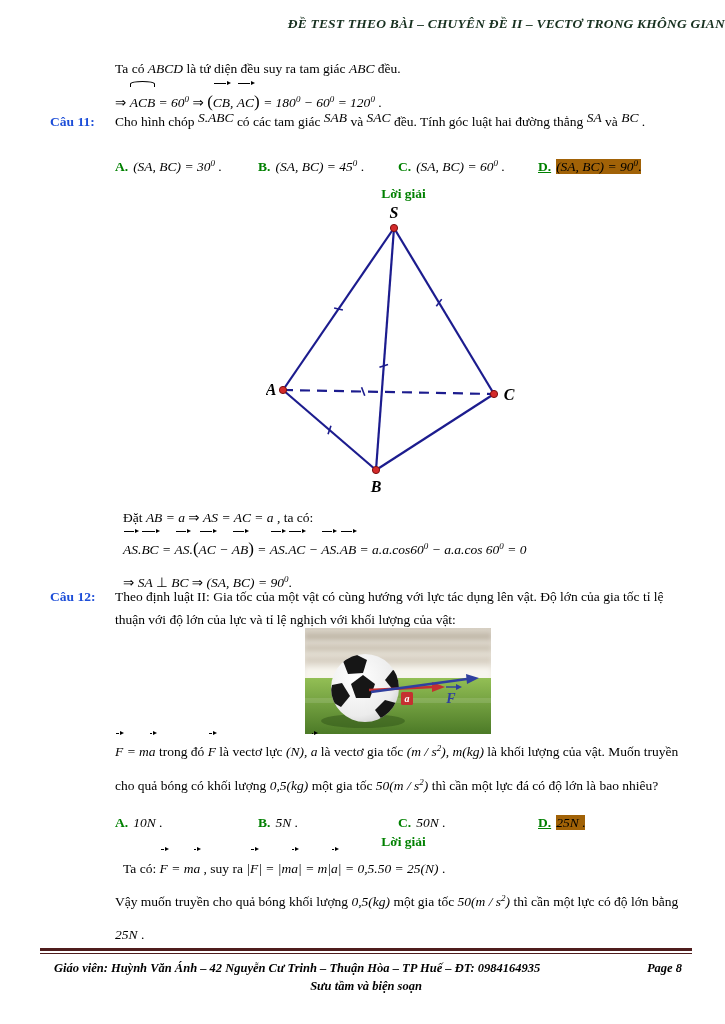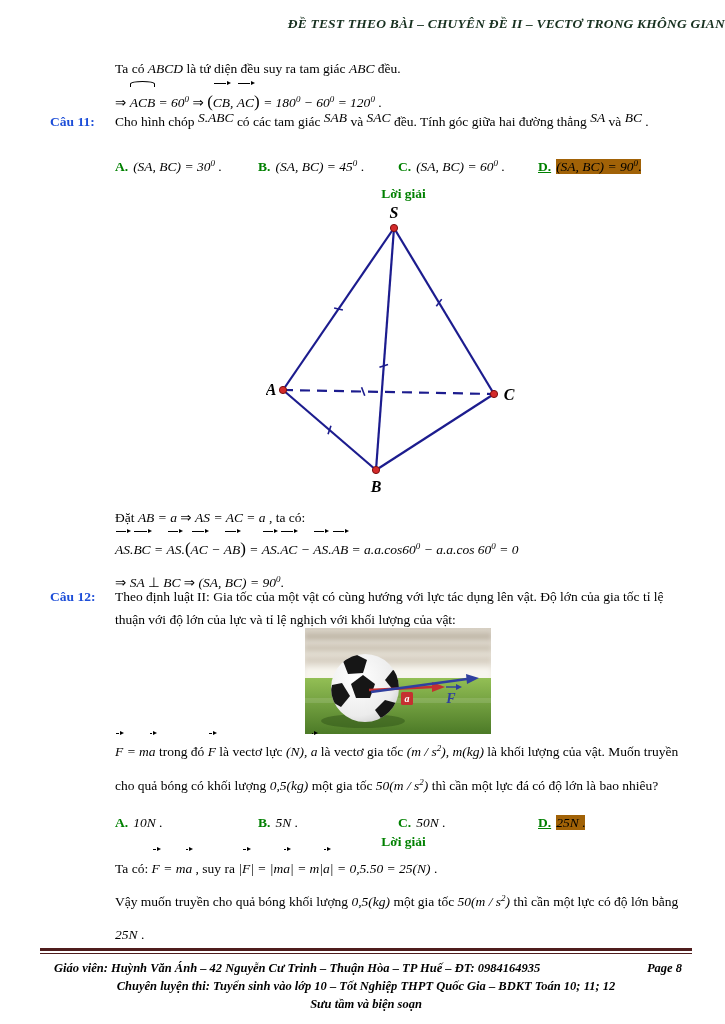--- a/index.html
+++ b/index.html
@@ -13,21 +13,21 @@
   .q-label{width:65px;flex:none;color:#1d4ed8;font-weight:bold;line-height:23px;}
   .q-body{flex:1;}
   .stem{line-height:23px;}
   .options{display:grid;grid-template-columns:143px 140px 140px 1fr;margin-top:23px;line-height:21px;}
   .options-row{position:absolute;left:115px;width:577px;display:grid;
                grid-template-columns:143px 140px 140px 1fr;font-size:13.5px;line-height:21px;}
   .opt-letter{color:#008000;font-weight:bold;margin-right:5px;}
   .loigiai{text-align:center;color:#008000;font-weight:bold;margin-top:7px;font-size:13.5px;}
   .loigiai-abs{position:absolute;left:115px;width:577px;text-align:center;
                color:#008000;font-weight:bold;font-size:13.5px;}
-  .sol .line{line-height:31px;}
+  .sol .line{line-height:31px;margin-left:8px;}
   .para{line-height:31.5px;}
   .m{font-style:italic;}
   .sup{font-size:9px;position:relative;top:-5px;font-style:italic;}
   .big{font-size:17px;}
   .hl{background:#a16207;}
   .u{text-decoration:underline;}
   .rs{position:relative;top:-4px;font-style:italic;}
   .vec{position:relative;display:inline-block;font-style:italic;}
   .vec::before{content:"";position:absolute;top:-3px;left:1px;right:4px;border-top:1.2px solid #000;}
   .vec::after{content:"";position:absolute;top:-5.5px;right:-1px;width:0;height:0;
@@ -50,21 +50,21 @@
   <div class="header">ĐỀ TEST THEO BÀI – CHUYÊN ĐỀ II – VECTƠ TRONG KHÔNG GIAN</div>
 
   <div class="block intro" style="top:52px">
     <div class="line"><span>Ta có </span><span class="m">ABCD</span><span> là tứ diện đều suy ra tam giác </span><span class="m">ABC</span><span> đều.</span></div>
     <div class="line"><span>⇒ </span><span class="arc">ACB</span><span class="m"> = 60</span><span class="sup">0</span><span> ⇒ </span><span class="big">(</span><span class="vec">CB</span><span class="m">, </span><span class="vec">AC</span><span class="big">)</span><span class="m"> = 180</span><span class="sup">0</span><span class="m"> − 60</span><span class="sup">0</span><span class="m"> = 120</span><span class="sup">0</span><span> .</span></div>
   </div>
 
   <div class="q" style="top:110px">
     <div class="q-label">Câu 11:</div>
     <div class="q-body">
-      <div class="stem"><span>Cho hình chóp </span><span class="rs">S.ABC</span><span> có các tam giác </span><span class="rs">SAB</span><span> và </span><span class="rs">SAC</span><span> đều. Tính góc giữa hai đường thẳng </span><span class="rs">SA</span><span> và </span><span class="rs">BC</span><span> .</span></div>
+      <div class="stem"><span>Cho hình chóp </span><span class="rs">S.ABC</span><span> có các tam giác </span><span class="rs">SAB</span><span> và </span><span class="rs">SAC</span><span> đều. Tính góc luật hai đường thẳng </span><span class="rs">SA</span><span> và </span><span class="rs">BC</span><span> .</span></div>
       <div class="options">
           <div><span class="opt-letter">A.</span><span><span class="m">(SA, BC) = 30</span><span class="sup">0</span><span> .</span></span></div>
           <div><span class="opt-letter">B.</span><span><span class="m">(SA, BC) = 45</span><span class="sup">0</span><span> .</span></span></div>
           <div><span class="opt-letter">C.</span><span><span class="m">(SA, BC) = 60</span><span class="sup">0</span><span> .</span></span></div>
           <div><span class="opt-letter u">D.</span><span class="hl"><span class="m">(SA, BC) = 90</span><span class="sup">0</span><span>.</span></span></div>
         </div>
       <div class="loigiai">Lời giải</div>
     </div>
   </div>
 
@@ -174,17 +174,16 @@
     <div class="line" style="line-height:34px"><span>Ta có: </span><span class="vec">F</span><span class="m"> = m</span><span class="vec">a</span><span> , suy ra </span><span class="m">|</span><span class="vec">F</span><span class="m">| = |m</span><span class="vec">a</span><span class="m">| = m|</span><span class="vec">a</span><span class="m">| = 0,5.50 = 25(N)</span><span> .</span></div>
     <div class="para" style="line-height:32px"><span>Vậy muốn truyền cho quả bóng khối lượng </span><span class="m">0,5(kg)</span><span> một gia tốc </span><span class="m">50(m / s</span><span class="sup">2</span><span class="m">)</span><span> thì cần một lực có độ lớn bằng </span><span class="m">25N</span><span> .</span></div>
   </div>
 
   <div class="footer">
     <div class="sep"></div>
     <div class="f1">
       <span>Giáo viên: Huỳnh Văn Ánh – 42 Nguyễn Cư Trinh – Thuận Hòa – TP Huế – ĐT: 0984164935</span>
       <span>Page 8</span>
     </div>
-    <div class="f2">Chuyên luyện thi: Tuyển sinh vào lớp 10 – Tốt Nghiệp THPT Quốc Gia – BDKT Toán 10; 11; 12</div>
     <div class="f3">Sưu tầm và biện soạn</div>
   </div>
 
 </div>
 
 </body></html>

